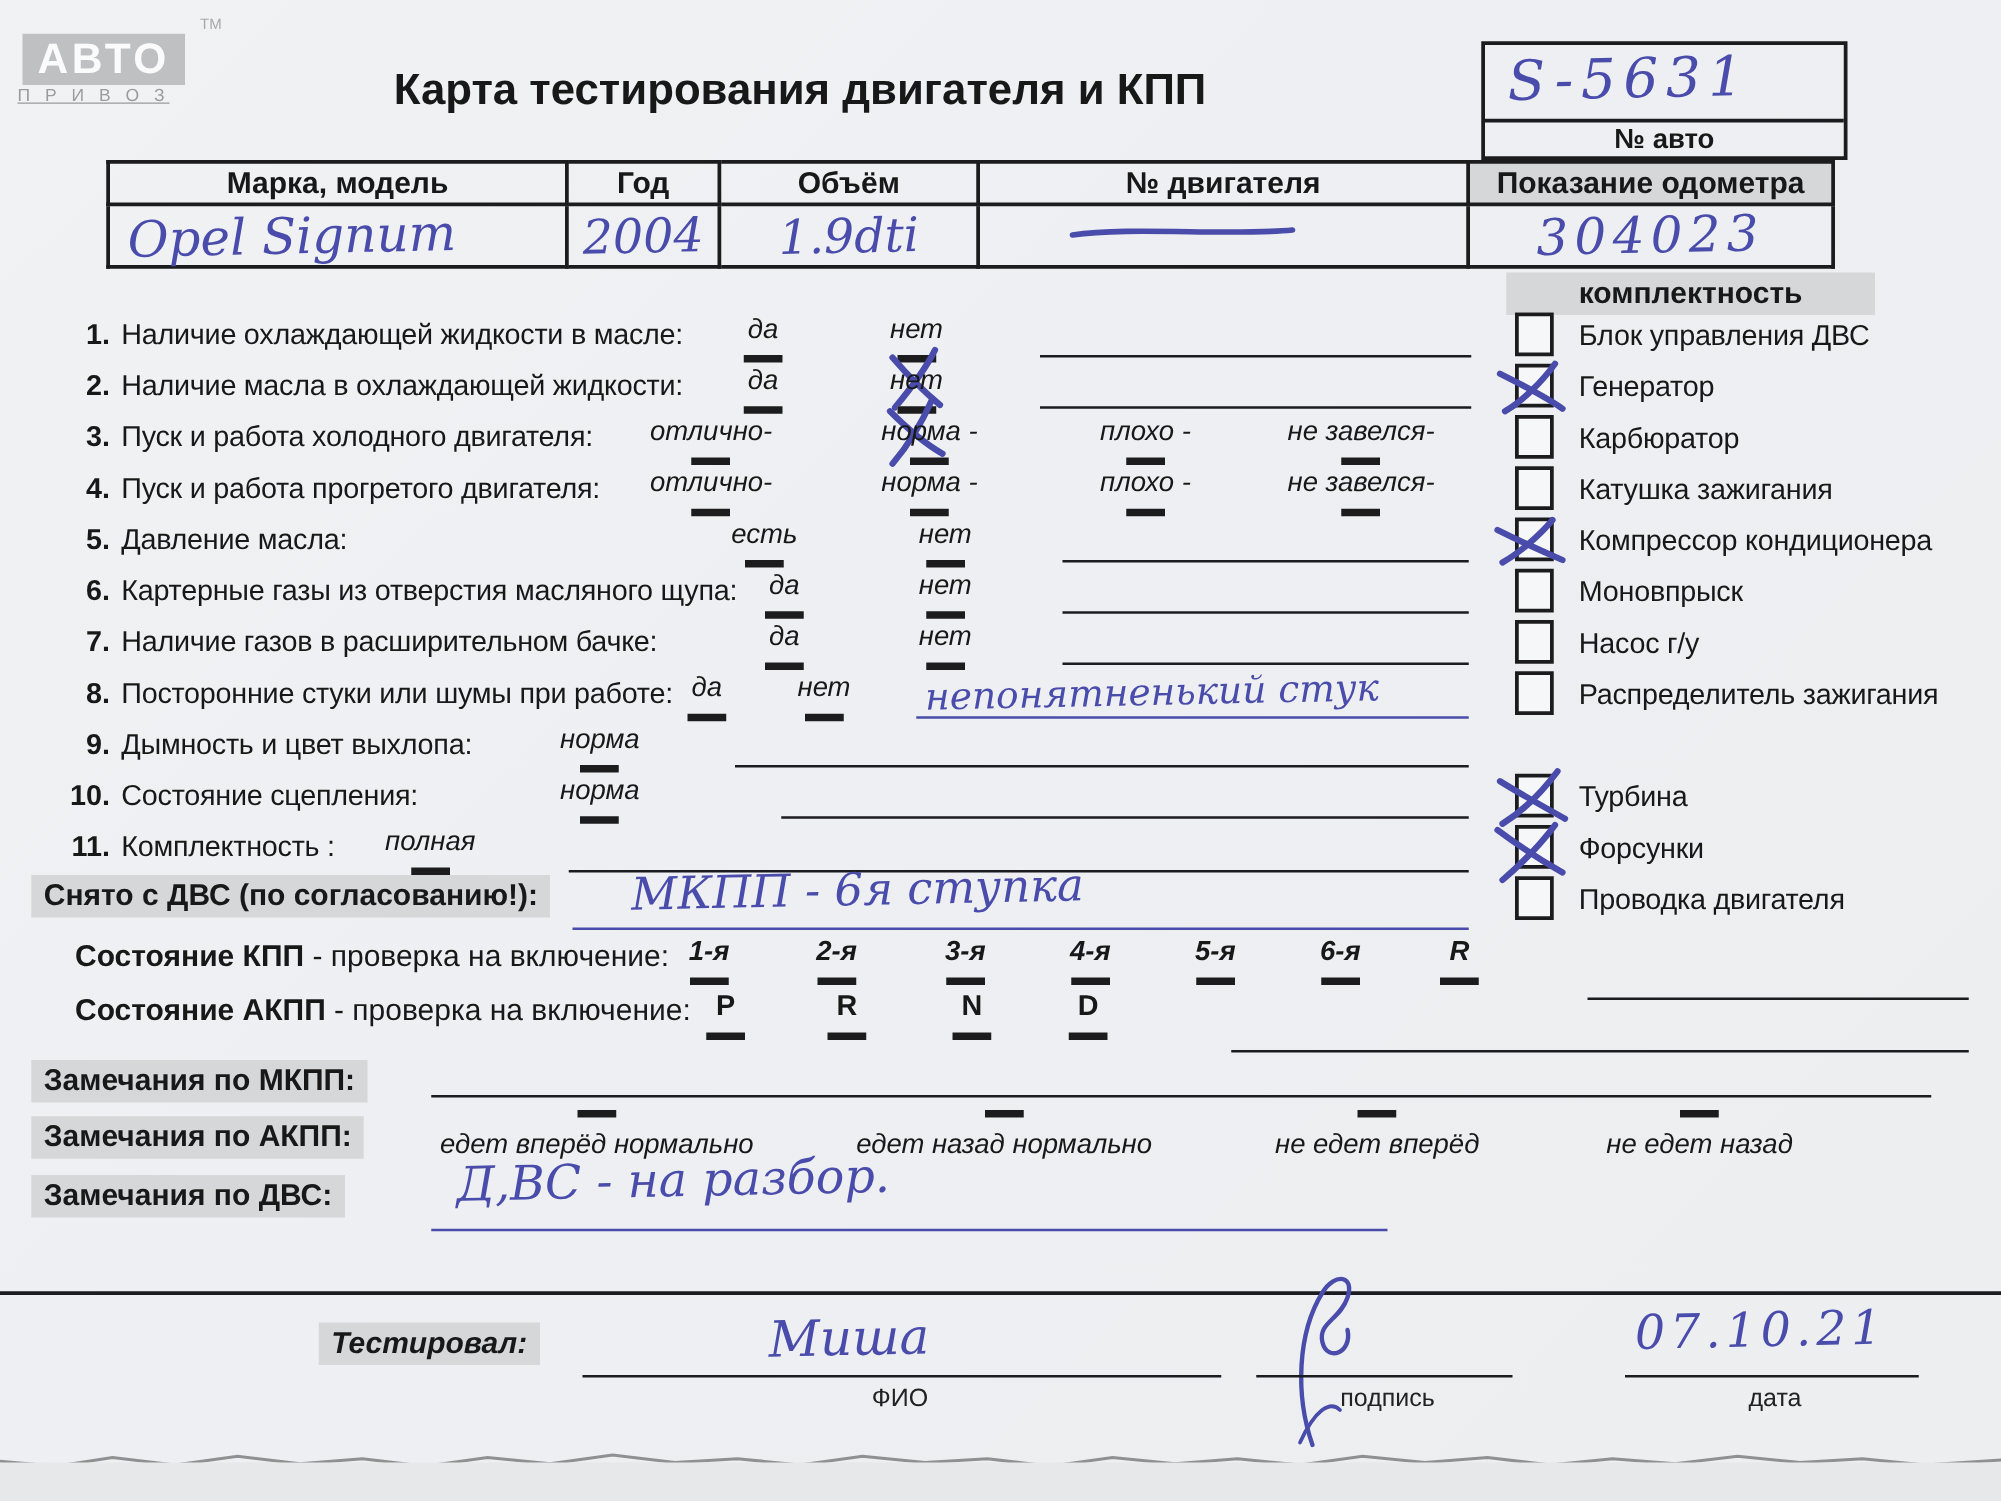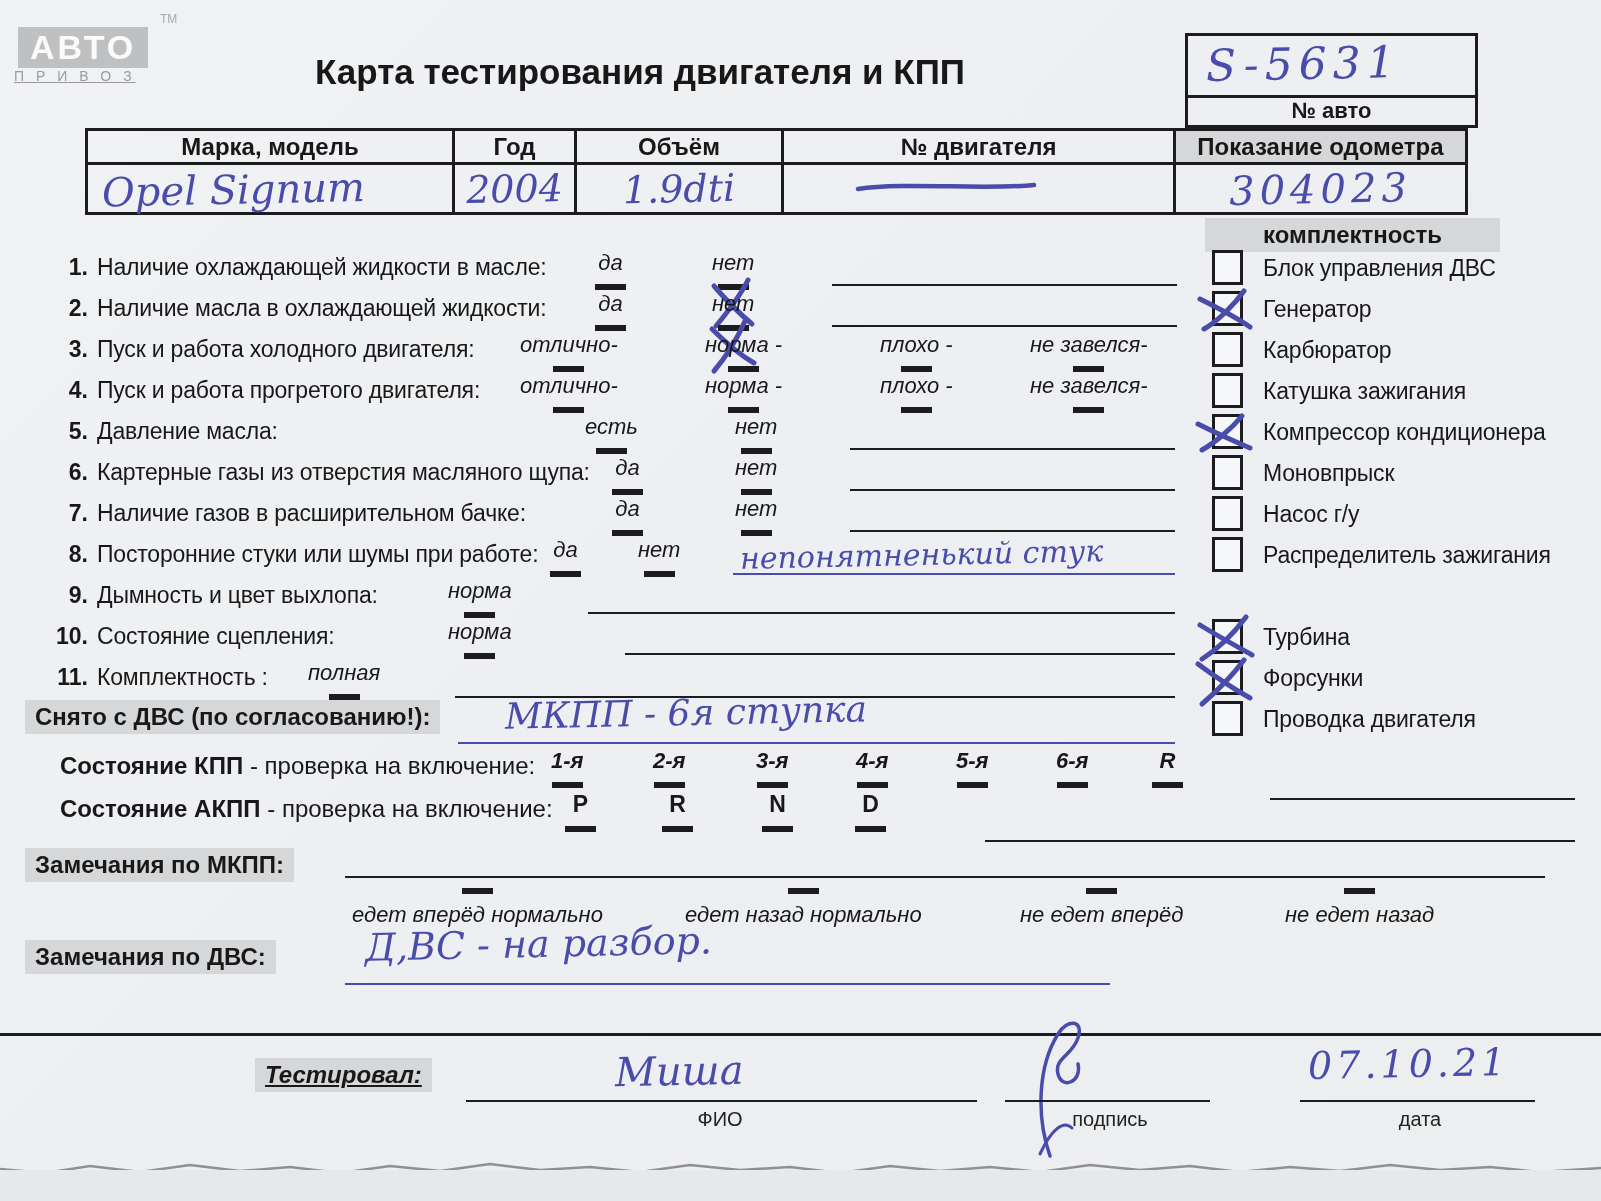--- a/index.html
+++ b/index.html
@@ -380,20 +380,21 @@
     </span>
   <span class="pair" style="left:855px;top:791px;">
       <span class="bold" style="font-size:23px;">D</span>
       <span class="cb"></span>
     </span>
   <div class="uline" style="left:985px;top:840px;width:590px;"></div>
 
   <div class="abs graybar" style="left:25px;top:848px;">Замечания по МКПП:</div>
   <div class="uline" style="left:345px;top:876px;width:1200px;"></div>
 
+  <div class="abs graybar" style="left:25px;top:893px;">Замечания по АКПП:</div>
   <span class="pair" style="left:352px;top:888px;">
       <span class="cb"></span>
       <span class="it">едет вперёд нормально</span>
     </span>
   <span class="pair" style="left:685px;top:888px;">
       <span class="cb"></span>
       <span class="it">едет назад нормально</span>
     </span>
   <span class="pair" style="left:1020px;top:888px;">
       <span class="cb"></span>
@@ -403,21 +404,21 @@
       <span class="cb"></span>
       <span class="it">не едет назад</span>
     </span>
 
   <div class="abs graybar" style="left:25px;top:940px;">Замечания по ДВС:</div>
   <div class="abs hand" style="left:365px;top:922px;font-size:38px;">Д,ВС - на разбор.</div>
   <div class="uline" style="left:345px;top:983px;width:765px;border-color:#4a4cab;"></div>
 
   <div class="abs" style="left:0;top:1033px;width:1601px;height:3px;background:#1b1b20;"></div>
 
-  <div class="abs graybar" style="left:255px;top:1058px;font-style:italic;text-decoration:underline;">Тестировал:</div>
+  <div class="abs graybar" style="left:255px;top:1058px;font-style:italic;">Тестировал:</div>
 
   <div class="abs hand" style="left:615px;top:1048px;font-size:40px;">Миша</div>
   <div class="uline" style="left:466px;top:1100px;width:511px;"></div>
   <div class="abs cap" style="left:640px;top:1108px;width:160px;text-align:center;">ФИО</div>
 
   <svg class="abs" style="left:1010px;top:1008px;" width="120" height="150">
     <path d="M40 148 C 26 108, 28 58, 48 26 C 58 10, 74 12, 68 30 C 62 48, 44 50, 48 66 C 52 82, 72 74, 68 56" stroke="#4a4cab" stroke-width="3.5" fill="none" stroke-linecap="round"></path>
     <path d="M30 146 C 42 120, 54 112, 62 120" stroke="#4a4cab" stroke-width="3" fill="none" stroke-linecap="round"></path>
   </svg>
   <div class="uline" style="left:1005px;top:1100px;width:205px;"></div>

